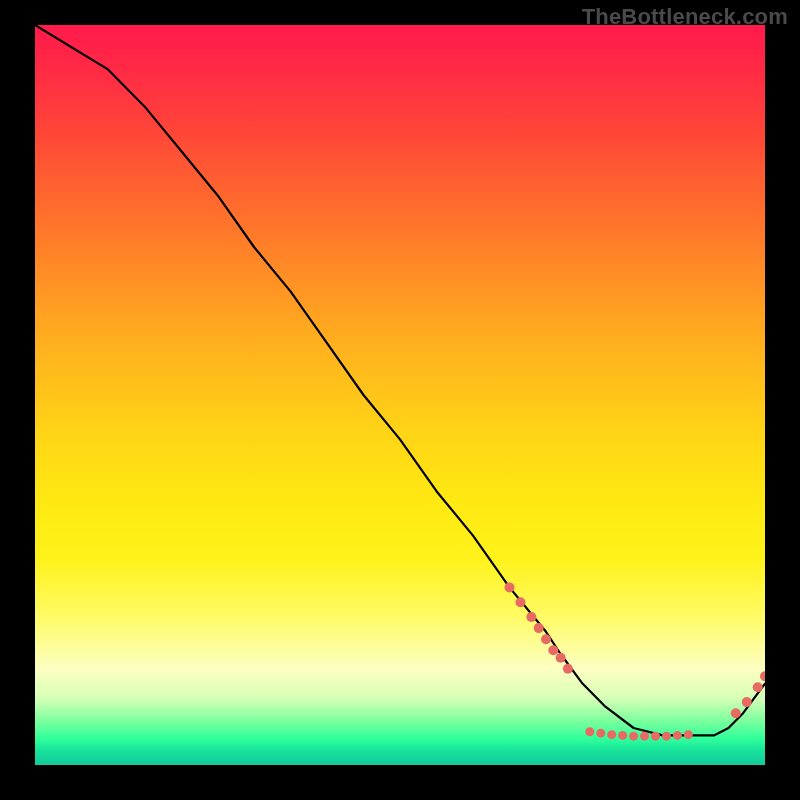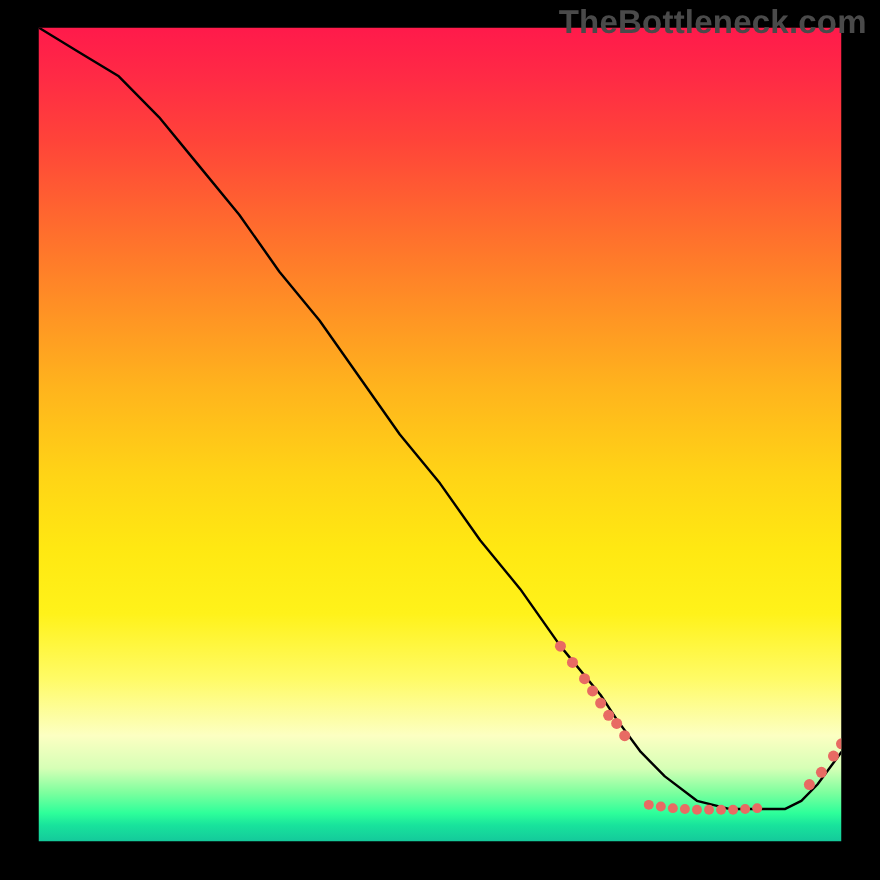--- a/index.html
+++ b/index.html
@@ -15,21 +15,21 @@
     position: relative;
     width: 800px;
     height: 800px;
     background: #000;
   }
   .watermark {
     position: absolute;
     top: 4px;
     right: 12px;
     color: #4a4a4a;
-    font-size: 30px;
+    font-size: 22px;
     font-weight: 600;
     letter-spacing: 0.2px;
     z-index: 5;
   }
   .plot-area {
     position: absolute;
     left: 35px;
     top: 25px;
     width: 730px;
     height: 740px;

